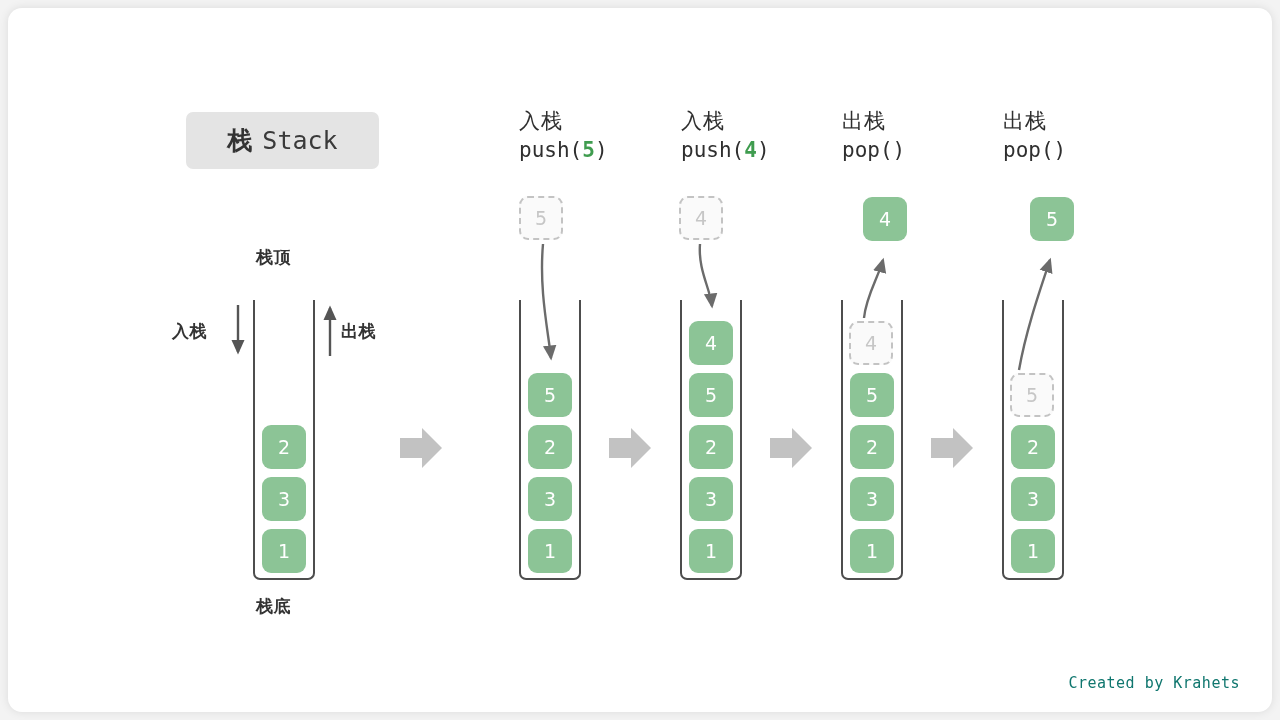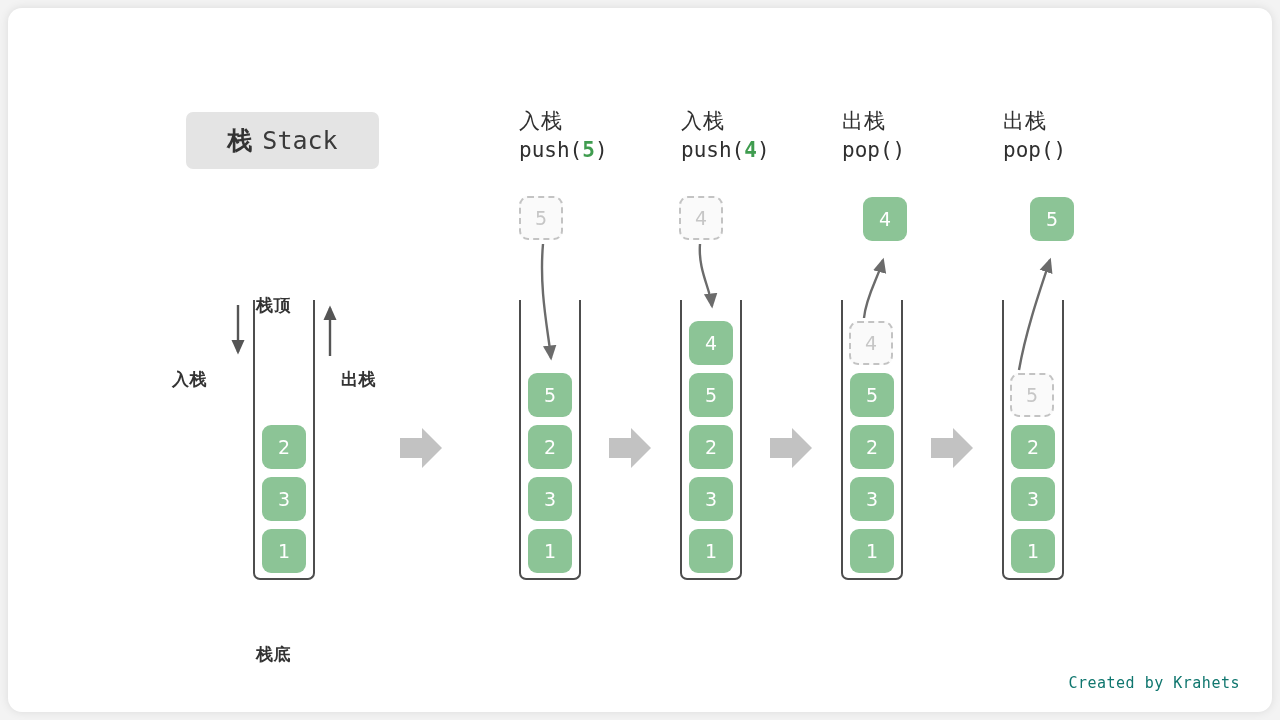--- a/index.html
+++ b/index.html
@@ -69,21 +69,20 @@
 
   
   .cjk-bold {
     position: absolute;
     font-family: "DejaVu Sans", "Liberation Sans", sans-serif;
     font-size: 17px;
     font-weight: 700;
     color: #333333;
     white-space: nowrap;
     letter-spacing: 0.5px;
-    margin-top: 48px;
   }
 
   
   .stack-box {
     position: absolute;
     box-sizing: border-box;
     border-left: 2px solid #4d4d4d;
     border-right: 2px solid #4d4d4d;
     border-bottom: 2px solid #4d4d4d;
     border-top: none;

